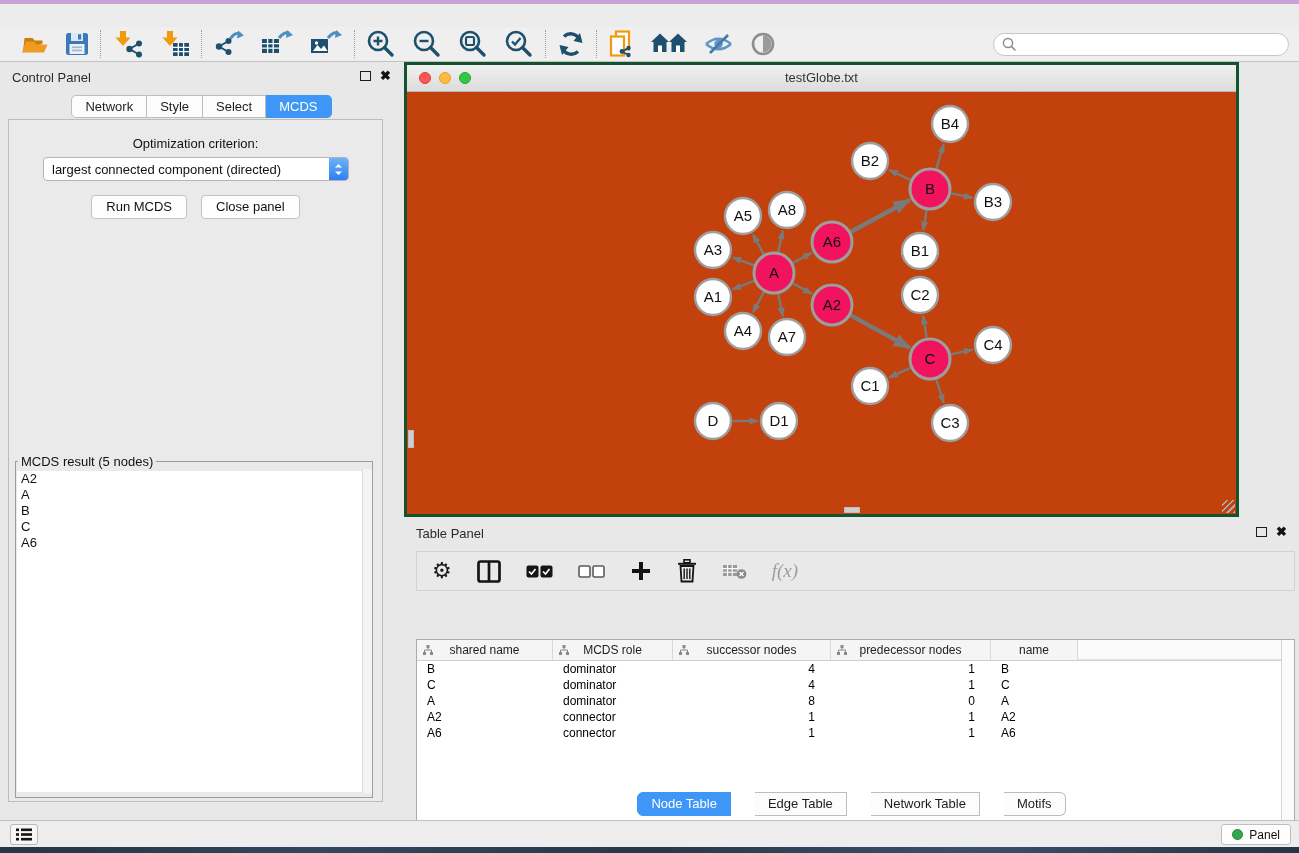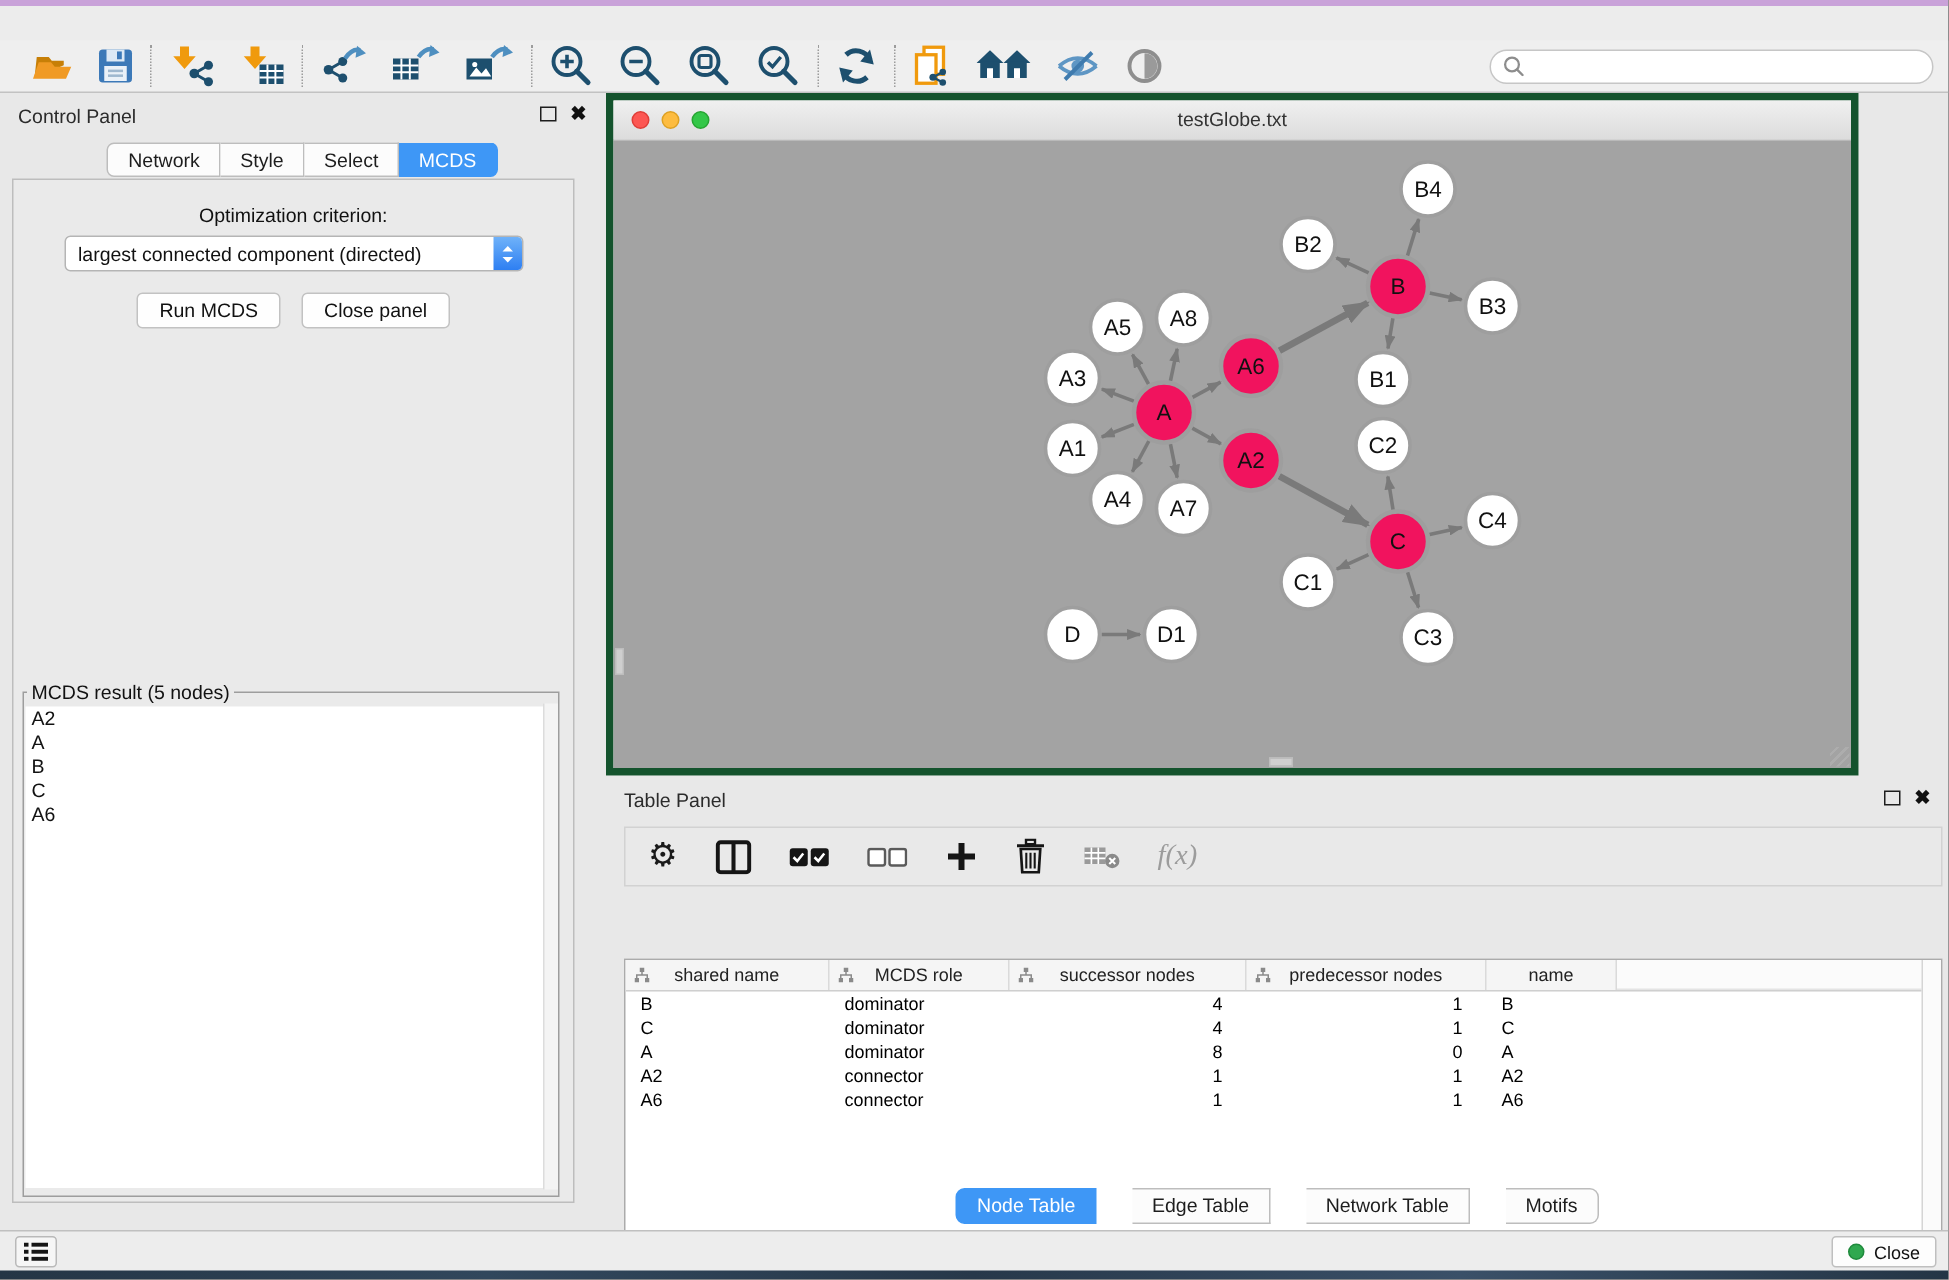--- a/index.html
+++ b/index.html
@@ -51,26 +51,26 @@
   .btn{font-size:13px;color:#111;background:#FEFEFE;border:1px solid #C2C2C2;border-radius:4px;
        height:22px;line-height:22px;padding:0 14px;}
   .result-fieldset{position:absolute;left:6px;right:9px;top:334px;bottom:3px;border:1px solid #9D9D9D;
        margin:0;padding:0;}
   .result-fieldset legend{font-size:13px;color:#111;margin-left:2px;padding:0 3px;}
   .result-list{position:absolute;left:1px;right:1px;top:2px;bottom:1px;background:#fff;overflow:hidden;}
   .result-scroll{position:absolute;right:0;top:0;bottom:0;width:9px;background:#F4F4F4;border-left:1px solid #DCDCDC;}
   .result-item{font-size:13px;color:#111;line-height:16px;padding-left:4px;}
   
   .net-window{position:absolute;left:404px;top:0;width:835px;height:455px;background:#fff;
-              border:5px solid #14532d;box-sizing:border-box;}
+              border:3px solid #14532d;box-sizing:border-box;}
   .net-titlebar{position:relative;height:26px;background:linear-gradient(#F0F0F0,#DCDCDC);
                 border-bottom:1px solid #B9B9B9;}
   .net-titlebar .lights{top:7px;left:12px;}
   .net-title{text-align:center;line-height:26px;font-size:13px;color:#333;}
-  .net-canvas{position:absolute;top:27px;left:0;right:0;bottom:0;background:#a3a3a3;overflow:hidden;}
+  .net-canvas{position:absolute;top:27px;left:0;right:0;bottom:0;background:#c2410c;overflow:hidden;}
   .vthumb{position:absolute;left:1px;top:338px;width:4px;height:16px;background:#CFCFCF;border:1px solid #BDBDBD;}
   .hthumb{position:absolute;left:437px;bottom:1px;width:14px;height:4px;background:#CFCFCF;border:1px solid #BDBDBD;}
   .grip{position:absolute;right:1px;bottom:1px;width:13px;height:13px;
         background:repeating-linear-gradient(135deg,transparent 0 3px,#ADADAD 3px 4.5px);}
   
   .table-panel{position:absolute;left:404px;top:456px;width:895px;height:302px;}
   .tp-toolbar{position:absolute;left:12px;right:4px;top:33px;height:40px;background:#E9E9E9;
               border:1px solid #D2D2D2;box-sizing:border-box;display:flex;align-items:center;gap:25px;padding:0 15px;}
   .gear-glyph{font-family:"DejaVu Sans",sans-serif;font-size:22px;color:#1a1a1a;line-height:22px;}
   .fx-label{font-family:"Liberation Serif",serif;font-style:italic;font-size:19px;color:#9C9C9C;}
@@ -564,18 +564,18 @@
             <rect x="6" y="1.5" width="11" height="2.6"></rect>
             <rect x="1" y="6.2" width="3" height="2.6"></rect>
             <rect x="6" y="6.2" width="11" height="2.6"></rect>
             <rect x="1" y="10.9" width="3" height="2.6"></rect>
             <rect x="6" y="10.9" width="11" height="2.6"></rect>
           </g>
         </svg>
     </span>
     <span class="memory-btn">
       <span class="mem-dot"></span>
-      <span>Close</span>
+      <span>Panel</span>
     </span>
   </div>
 
   <div class="strip-bottom"></div>
 </div>
 
 </body></html>

